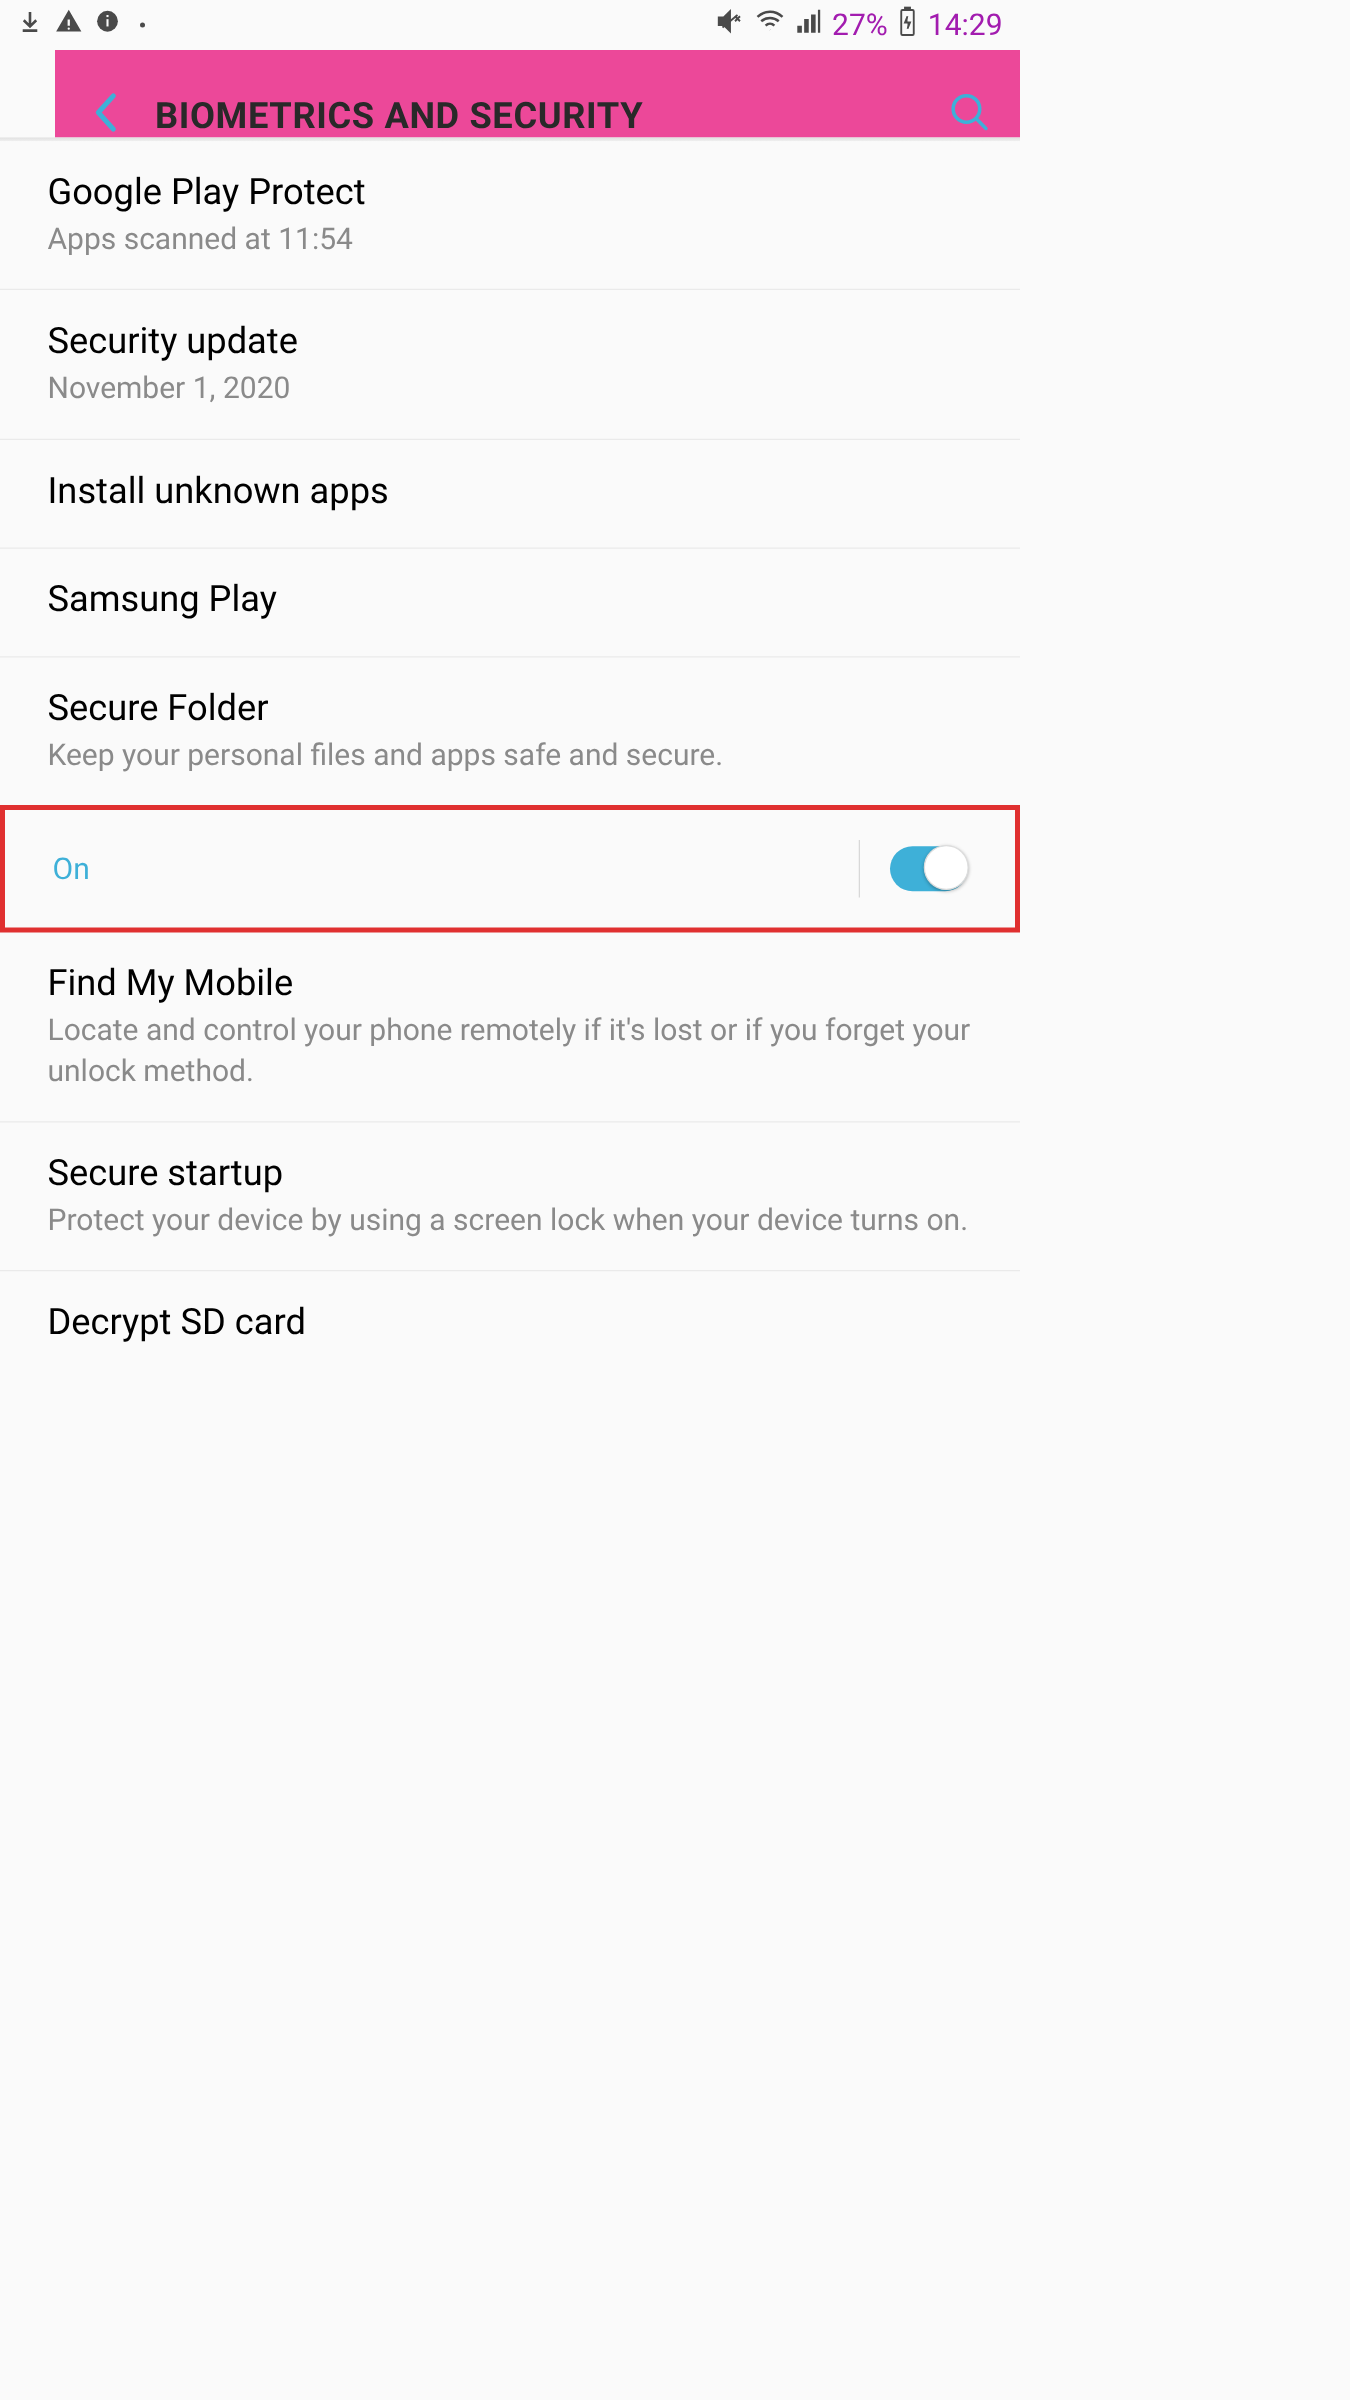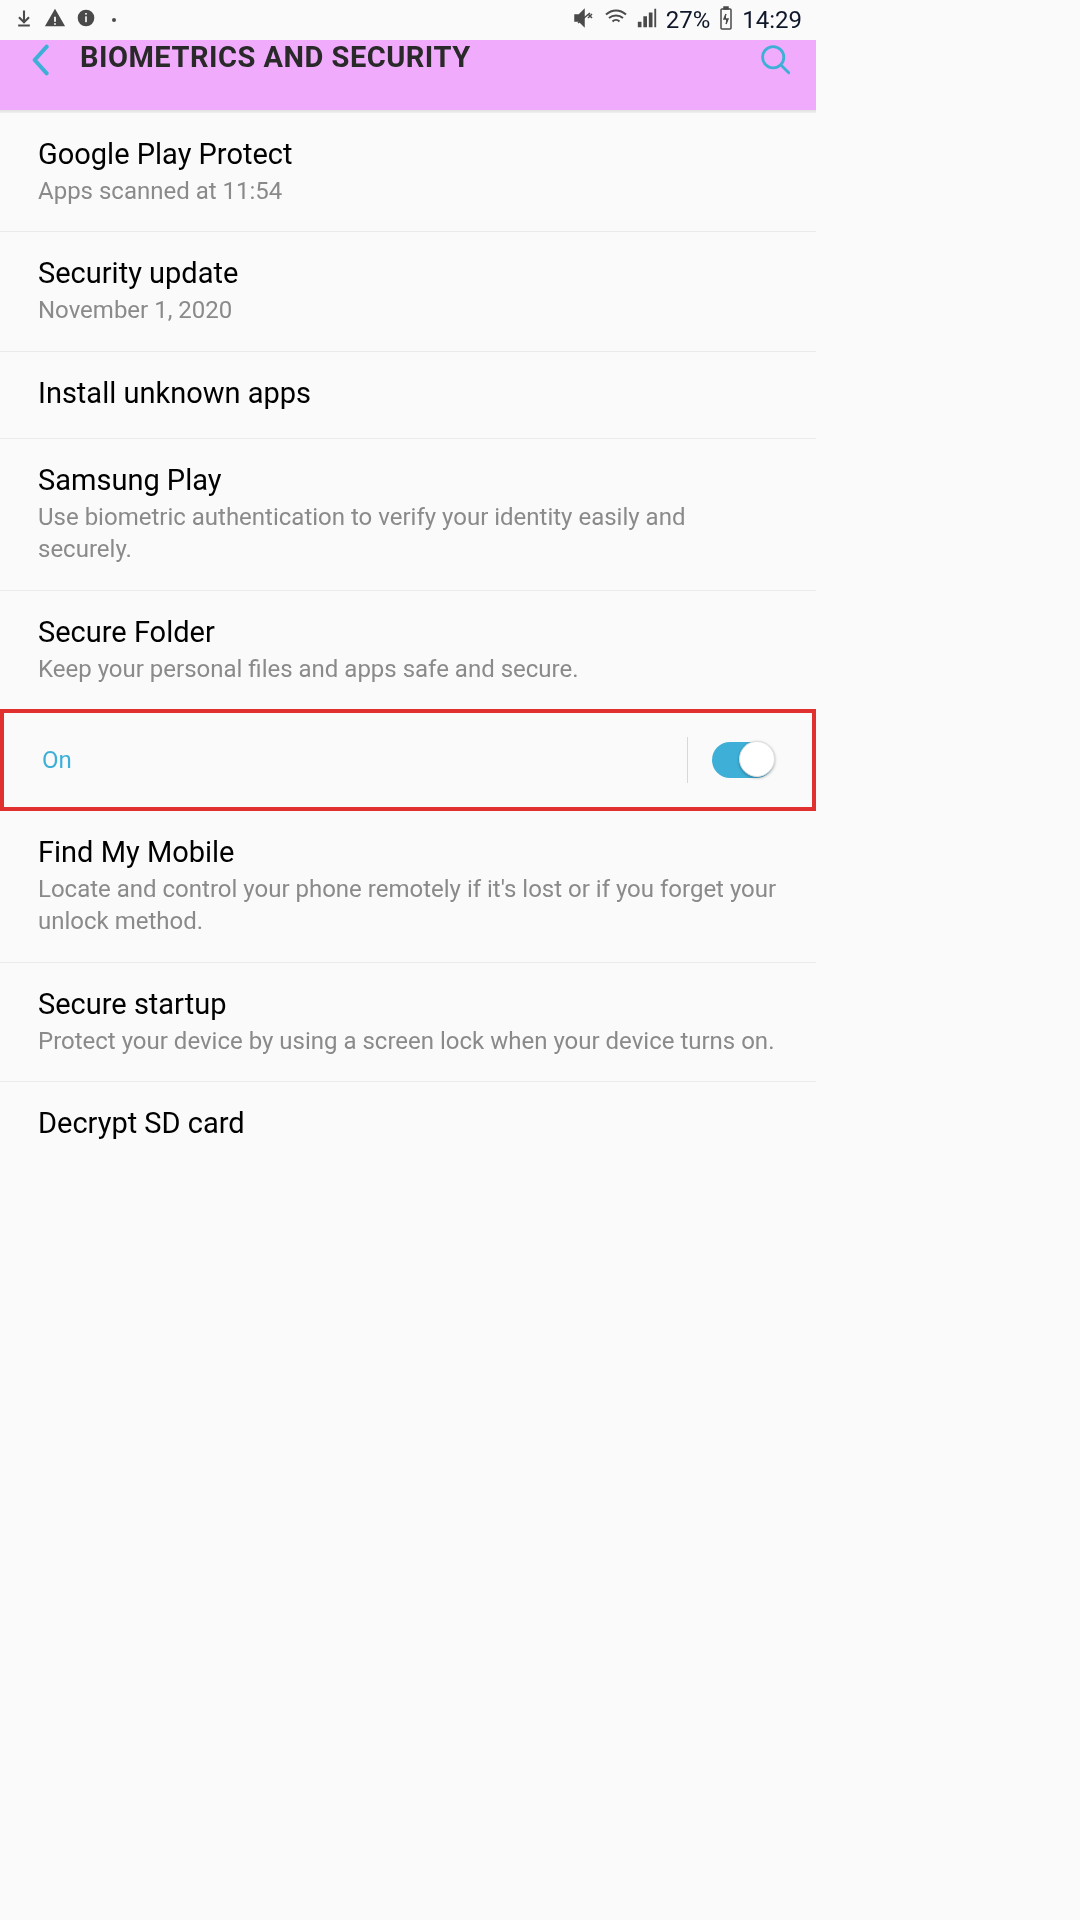--- a/index.html
+++ b/index.html
@@ -28,28 +28,29 @@
       align-items: center;
       gap: 10px;
     }
     .status-right {
       display: flex;
       align-items: center;
       gap: 8px;
     }
     .status-text {
       font-size: 24px;
-      color: #0f172a;
+      color: #a21caf;
     }
     .app-bar {
       height: 70px;
       display: flex;
-      align-items: flex-start;
+      align-items: flex-end;
       padding: 0 20px;
-      background: #f0abfc;
+      background: #ec4899;
+      margin-left: 44px;
     }
     .back-btn {
       width: 40px;
       height: 40px;
       display: flex;
       align-items: center;
       justify-content: center;
       margin-right: 20px;
     }
     .title {
@@ -225,21 +226,20 @@
 
   <div class="setting-item">
     <div class="setting-content">
       <div class="setting-title">Install unknown apps</div>
     </div>
   </div>
 
   <div class="setting-item">
     <div class="setting-content">
       <div class="setting-title">Samsung Play</div>
-      <div class="setting-subtitle">Use biometric authentication to verify your identity easily and securely.</div>
     </div>
   </div>
 
   <div class="setting-item no-border">
     <div class="setting-content">
       <div class="setting-title">Secure Folder</div>
       <div class="setting-subtitle">Keep your personal files and apps safe and secure.</div>
     </div>
   </div>
 

